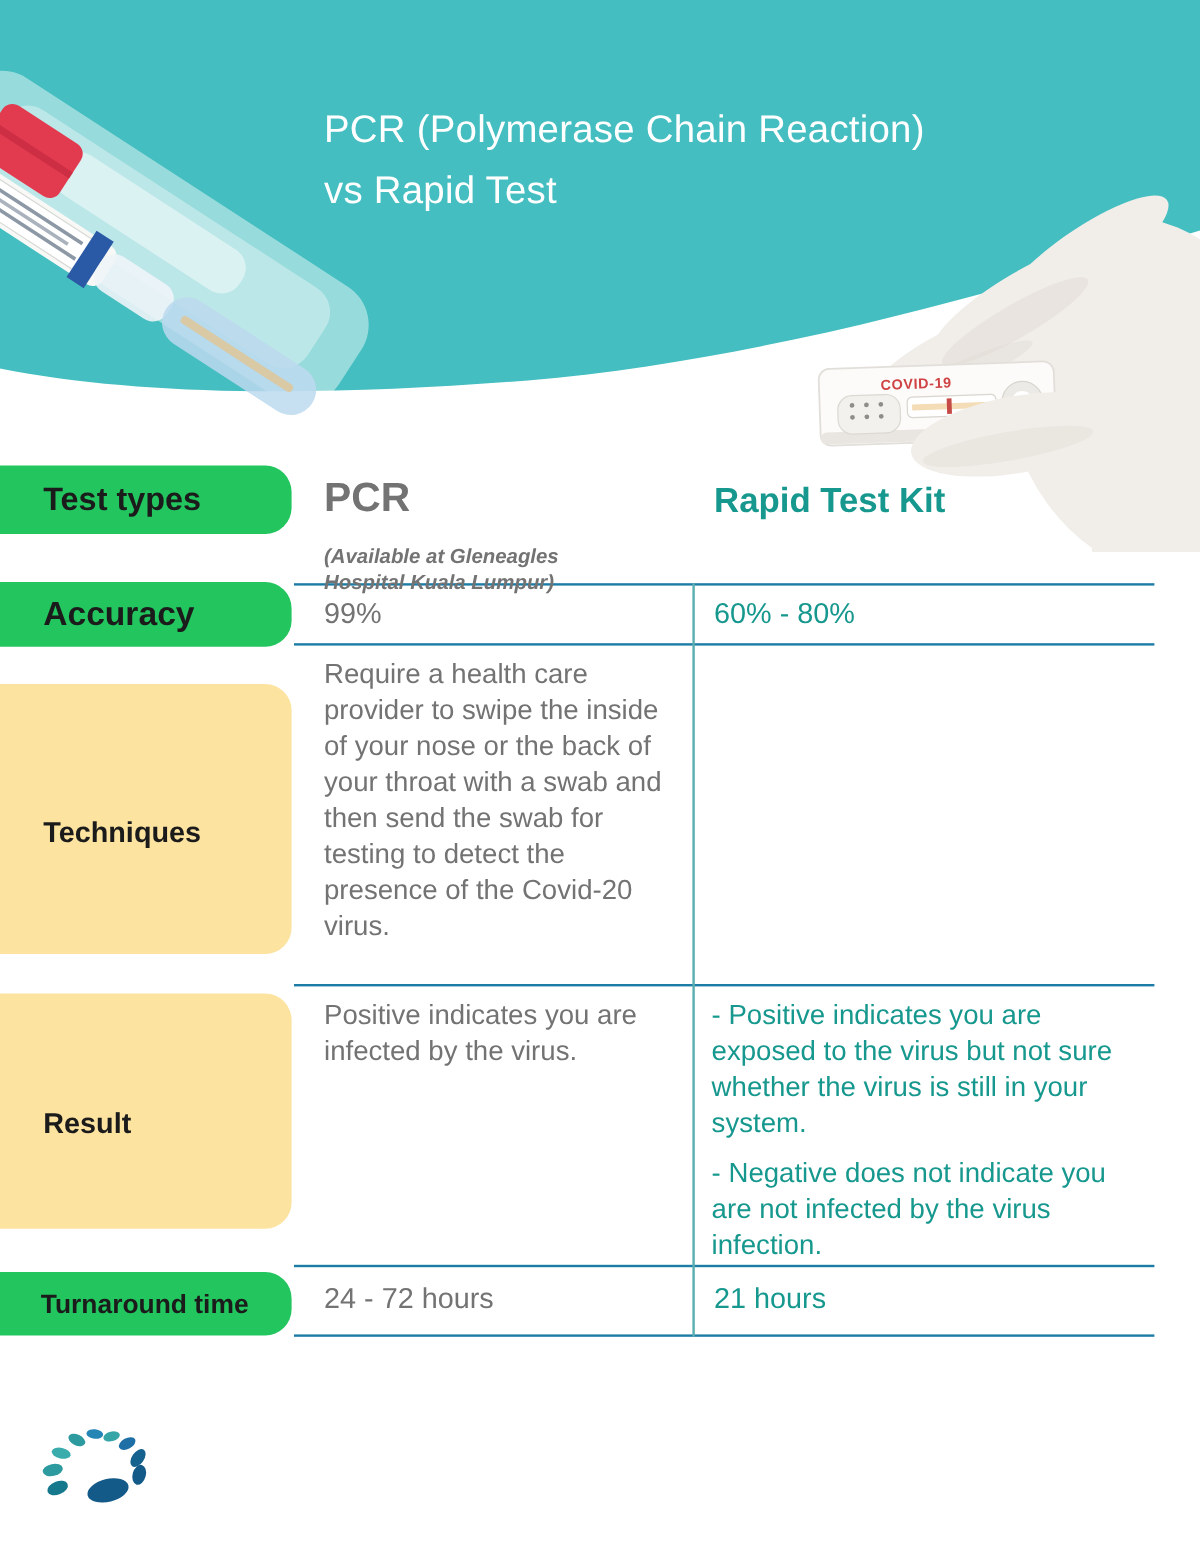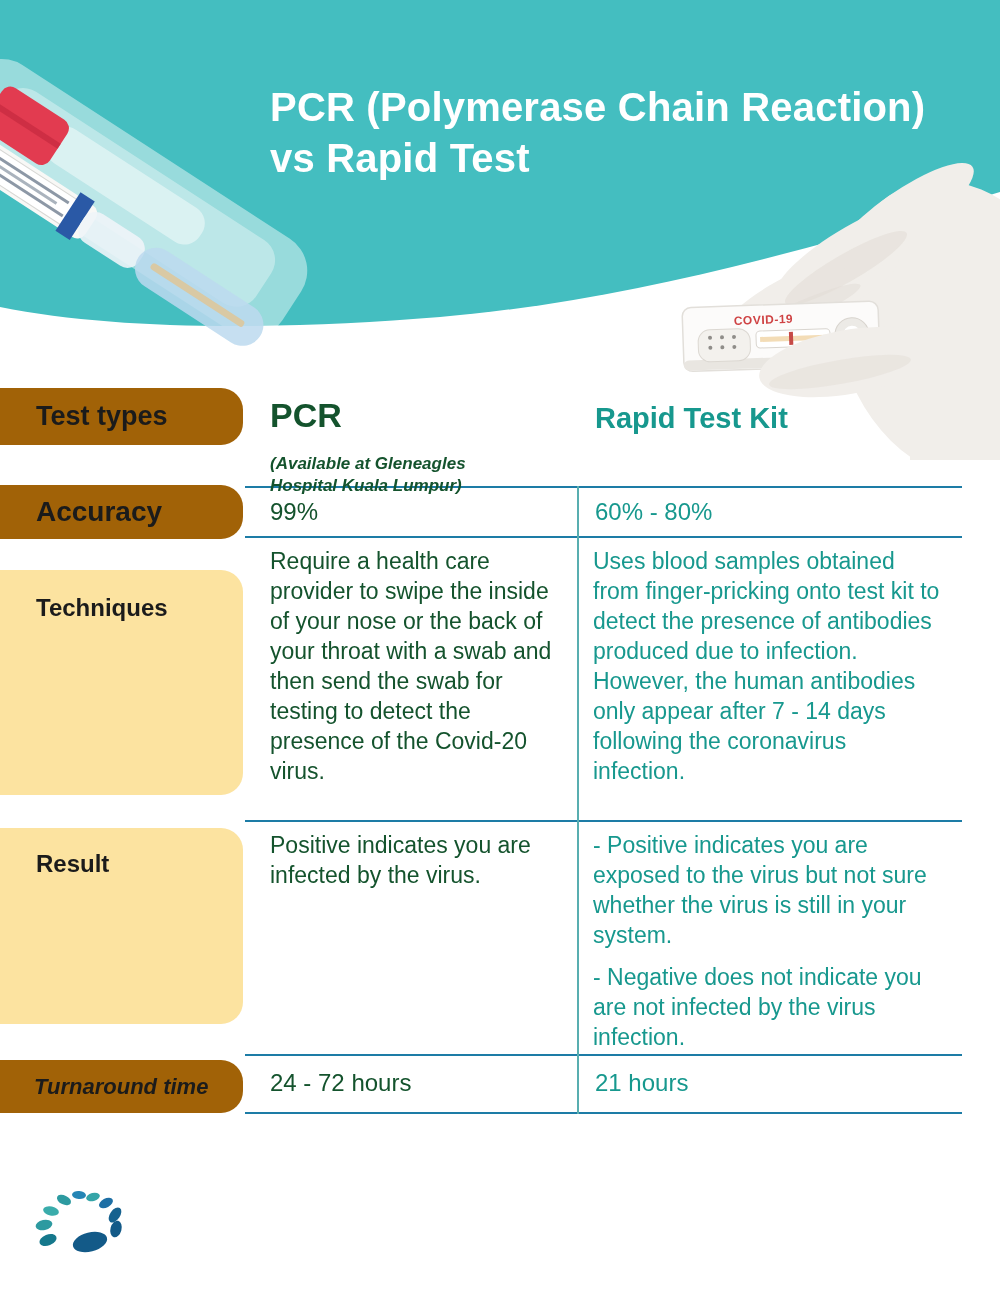--- a/index.html
+++ b/index.html
@@ -4,44 +4,44 @@
 <style>
   html,body{margin:0;padding:0;background:#ffffff;}
   #canvas{
     position:relative;width:1000px;height:1300px;overflow:hidden;background:#ffffff;
     font-family:"Liberation Sans", sans-serif;
   }
   
   #header-svg{position:absolute;left:0;top:0;}
   .page-title{
     position:absolute;left:270px;top:82px;width:680px;
-    color:#ffffff;font-weight:bold;font-size:40px;line-height:51px;letter-spacing:0.2px;
+    color:#ffffff;font-weight:normal;font-size:32px;line-height:51px;letter-spacing:0.2px;
   }
   
   .pill{
     position:absolute;left:0;box-sizing:border-box;padding-left:36px;
-    color:#1b1b1b;font-weight:bold;display:flex;border-radius:0 22px 22px 0;
+    color:#1b1b1b;font-weight:bold;display:flex;border-radius:0 22px 22px 0;align-items:center;
   }
-  .pill.gold{background:#a16207;}
+  .pill.gold{background:#22c55e;}
   .pill.pale{background:#fce3a0;}
   #pill-test-types{top:388px;width:243px;height:57px;font-size:27px;align-items:center;}
   #pill-accuracy{top:485px;width:243px;height:54px;font-size:28px;align-items:center;}
   #pill-techniques{top:570px;width:243px;height:225px;font-size:24px;padding-top:24px;}
   #pill-result{top:828px;width:243px;height:196px;font-size:24px;padding-top:22px;}
-  #pill-turnaround{top:1060px;width:243px;height:53px;font-size:22px;align-items:center;padding-left:34px;font-style:italic;}
+  #pill-turnaround{top:1060px;width:243px;height:53px;font-size:22px;align-items:center;padding-left:34px;}
   
   .hline{position:absolute;left:245px;width:717px;height:2px;background:#1d7ca6;}
   #hline-1{top:486px;}
   #hline-2{top:536px;}
   #hline-3{top:820px;}
   #hline-4{top:1054px;}
   #hline-5{top:1112px;}
   .vline{position:absolute;left:577px;top:486px;width:2px;height:628px;background:#58aeb0;}
   
-  .blue{color:#14532d;}
+  .blue{color:#737373;}
   .tealtxt{color:#17988e;}
   .col-header-pcr{position:absolute;left:270px;top:396px;}
   .col-header-pcr .t{font-size:34px;font-weight:bold;}
   .col-header-pcr .s{font-size:17px;font-style:italic;width:215px;line-height:22px;margin-top:18px;font-weight:600;}
   .col-header-rapid{position:absolute;left:595px;top:402px;font-size:29px;font-weight:bold;}
   .cell{position:absolute;font-size:23px;line-height:30px;}
   #acc-pcr{left:270px;top:497px;font-size:24px;}
   #acc-rapid{left:595px;top:497px;font-size:24px;}
   #tech-pcr{left:270px;top:546px;width:298px;}
   #tech-rapid{left:593px;top:546px;width:348px;}
@@ -160,21 +160,20 @@
   <div class="col-header-pcr blue">
     <div class="t">PCR</div>
     <div class="s">(Available at Gleneagles Hospital Kuala Lumpur)</div>
   </div>
   <div class="col-header-rapid tealtxt">Rapid Test Kit</div>
 
   <div id="acc-pcr" class="cell blue">99%</div>
   <div id="acc-rapid" class="cell tealtxt">60% - 80%</div>
 
   <div id="tech-pcr" class="cell blue">Require a health care provider to swipe the inside of your nose or the back of your throat with a swab and then send the swab for testing to detect the presence of the Covid-20 virus.</div>
-  <div id="tech-rapid" class="cell tealtxt">Uses blood samples obtained from finger-pricking onto test kit to detect the presence of antibodies produced due to infection. However, the human antibodies only appear after 7 - 14 days following the coronavirus infection.</div>
 
   <div id="res-pcr" class="cell blue">Positive indicates you are infected by the virus.</div>
   <div id="res-rapid" class="cell tealtxt">
     <p> - Positive indicates you are exposed to the virus but not sure whether the virus is still in your system.</p>
     <p> - Negative does not indicate you are not infected by the virus infection.</p>
   </div>
 
   <div id="turn-pcr" class="cell blue">24 - 72 hours</div>
   <div id="turn-rapid" class="cell tealtxt">21 hours</div>
 

